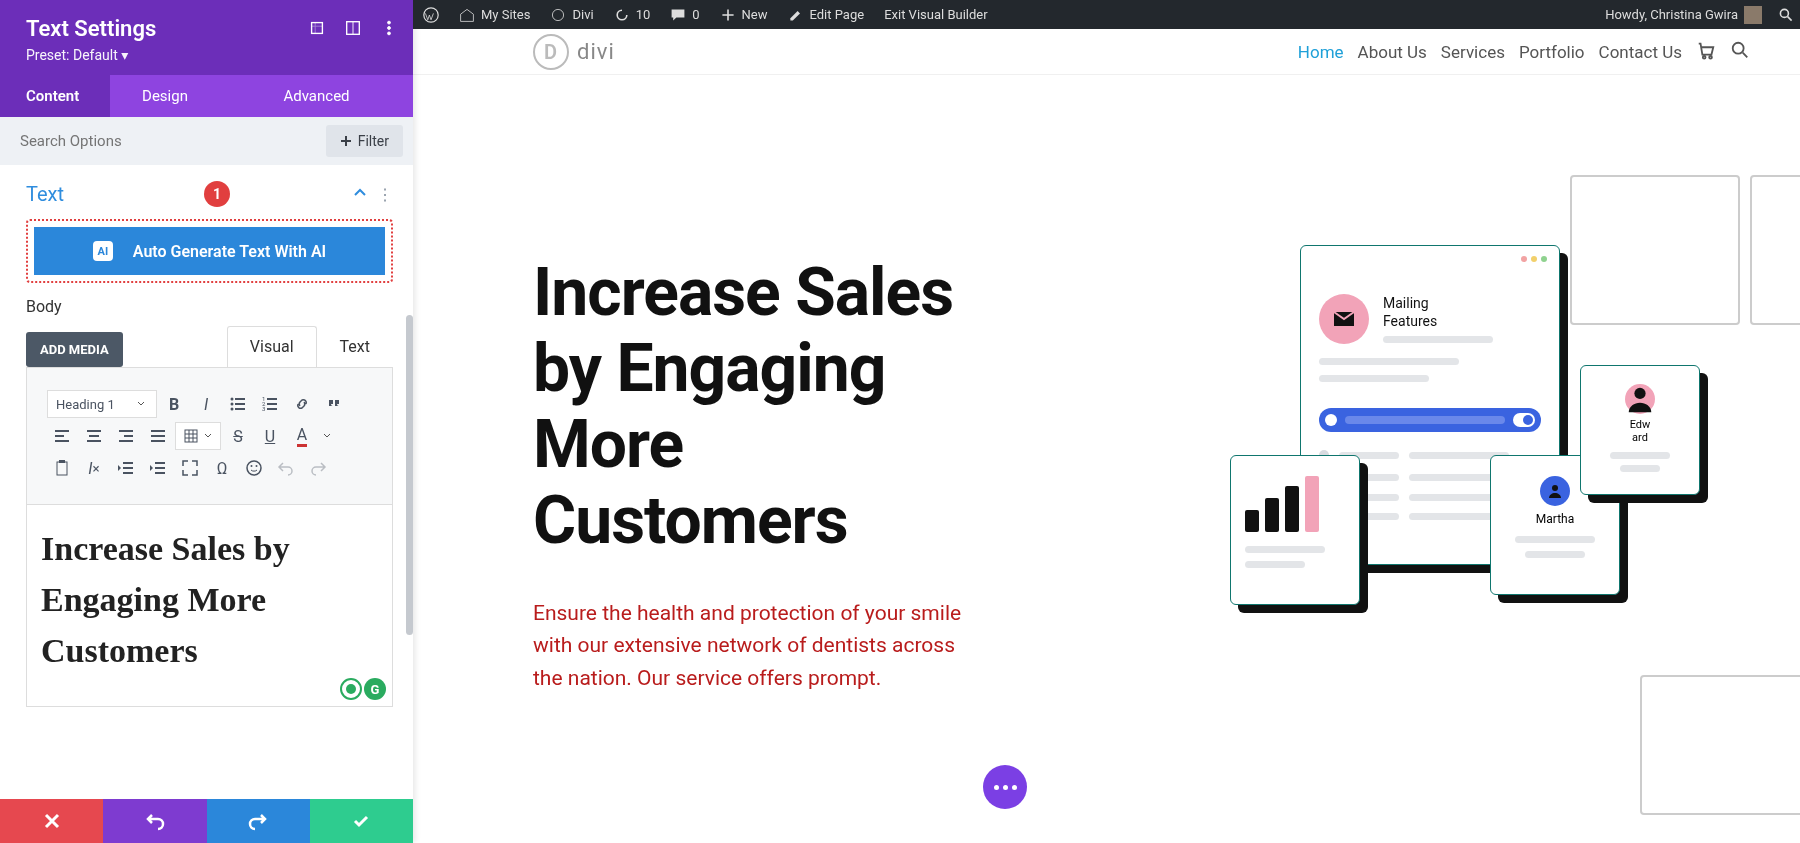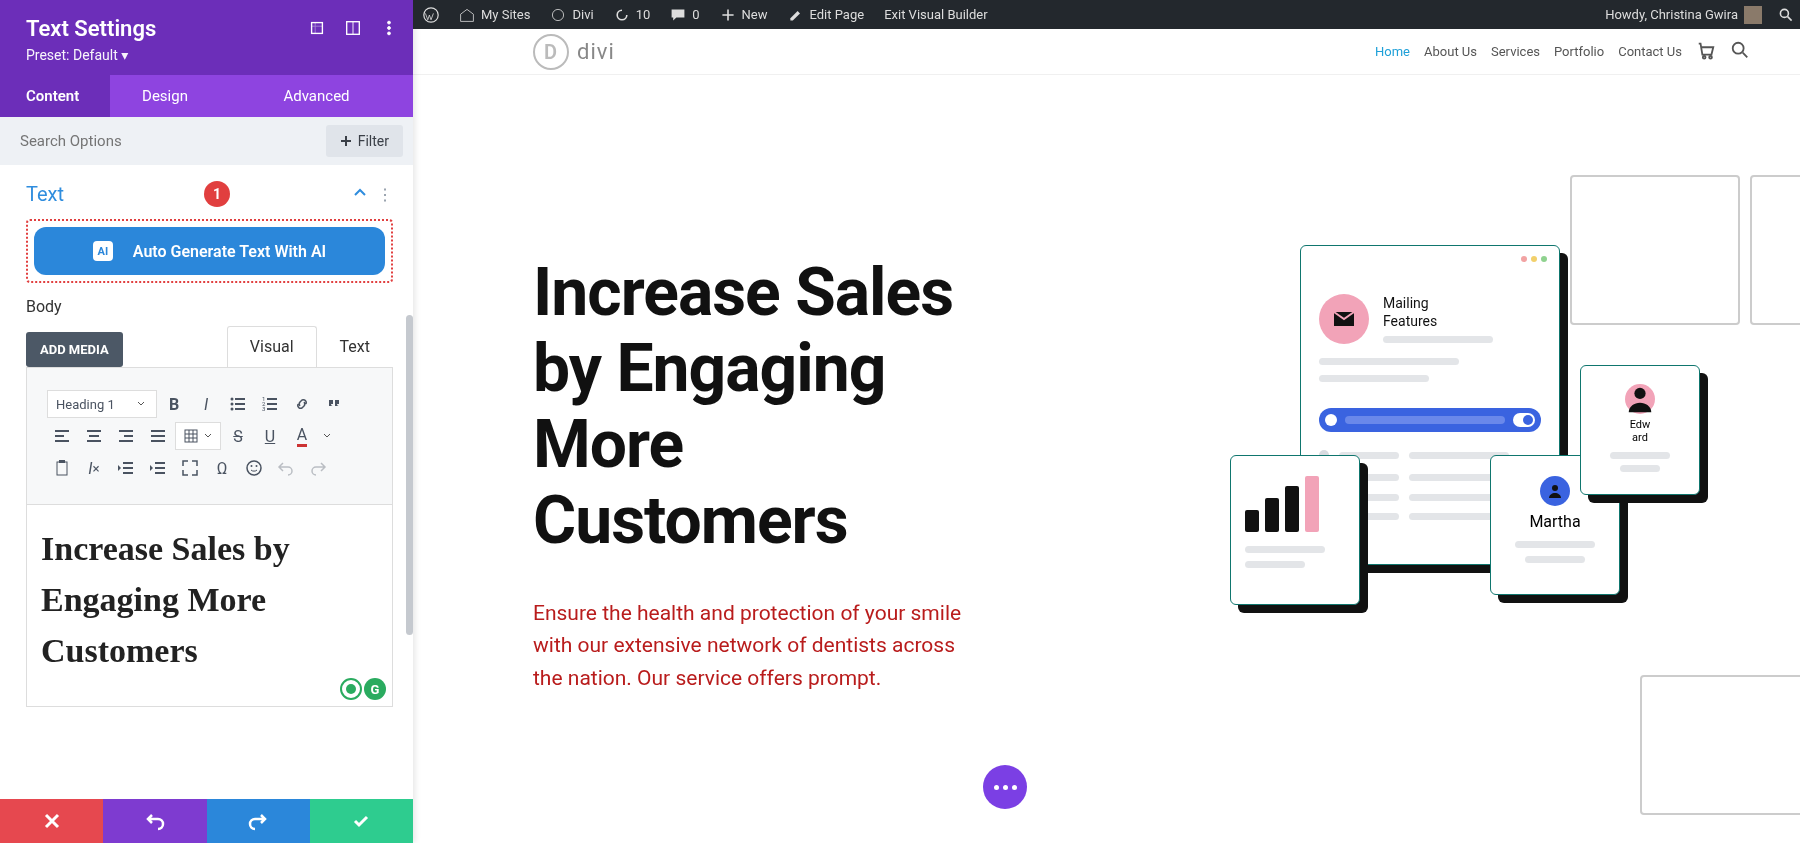--- a/index.html
+++ b/index.html
@@ -36,21 +36,21 @@
 
 .body-scroll { flex:1; overflow-y:auto; padding:16px 20px 0 26px; position:relative; }
 .section-head { display:flex; align-items:center; margin-bottom:12px; }
 .section-head .title { color:#2f8dde; font-size:20px; font-weight:400; }
 .badge { width:26px; height:26px; border-radius:50%; background:#e13f3f; color:#fff; font-weight:700; font-size:14px; display:flex; align-items:center; justify-content:center; margin-left:140px; }
 .section-head .ctr { margin-left:auto; display:flex; gap:10px; }
 .section-head .ctr span{cursor:pointer;color:#6c7b8a;}
 .section-head svg{width:14px;height:14px;fill:#2f8dde;}
 
 .ai-wrap { border:2px dotted #e13f3f; padding:6px; border-radius:4px; margin-bottom:14px; }
-.ai-btn { width:100%; background:#2b87da; color:#fff; border:none; padding:14px; font-size:16px; font-weight:600; border-radius:12px; display:flex; align-items:center; justify-content:center; gap:20px; cursor:pointer; }
+.ai-btn { width:100%; background:#2b87da; color:#fff; border:none; padding:14px; font-size:16px; font-weight:600; border-radius:0; display:flex; align-items:center; justify-content:center; gap:20px; cursor:pointer; }
 .ai-btn .ai-ic { width:20px; height:20px; background:#fff; color:#2b87da; border-radius:4px; font-size:11px; font-weight:700; display:flex; align-items:center; justify-content:center; }
 
 .body-label { font-size:16px; color:#333; margin-bottom:10px; }
 .editor-top { display:flex; align-items:flex-end; gap:0; margin-bottom:0; }
 .add-media { background:#4c5866; color:#fff; border:none; padding:10px 14px; font-size:13px; font-weight:700; cursor:pointer; border-radius:3px;}
 .ed-tabs { margin-left:auto; display:flex; }
 .ed-tab { padding:10px 22px; font-size:16px; color:#333; cursor:pointer; border:1px solid transparent; }
 .ed-tab.active { background:#fff; border:1px solid #ddd; border-bottom:none; border-radius:3px 3px 0 0;}
 .toolbar { border:1px solid #ddd; background:#f7f8f9; padding:20px; }
 .tb-row { display:flex; gap:2px; padding:2px 0; }
@@ -73,21 +73,21 @@
 .panel-foot svg{width:20px;height:20px;fill:#fff;}
 .pf-cancel{background:#e6484f;} .pf-undo{background:#7e3bd0;} .pf-redo{background:#2b87da;} .pf-save{background:#2ecc8f;}
 
 .vscroll { position:absolute; right:0; top:150px; width:7px; height:320px; background:#c5c9cf; border-radius:4px; }
 
 
 .preview { position:absolute; top:29px; left:413px; right:0; bottom:0; background:#fff; overflow:hidden; }
 .site-head { height:46px; display:flex; align-items:center; padding:0 50px 0 120px; border-bottom:1px solid #f0f0f0; }
 .logo { display:flex; align-items:center; gap:8px; color:#888; font-size:22px; letter-spacing:1px; }
 .logo .circ { width:36px; height:36px; border:2px solid #bbb; border-radius:50%; display:flex; align-items:center; justify-content:center; font-size:20px; color:#bbb; font-weight:600;}
-.nav { margin-left:auto; display:flex; gap:14px; align-items:center; font-size:13px; color:#555;}
+.nav { margin-left:auto; display:flex; gap:14px; align-items:center; font-size:17px; color:#555;}
 .nav a { cursor:pointer; }
 .nav a.active{color:#1fa0d8;}
 .nav .cart svg,.nav .srch svg{width:20px;height:20px;fill:none;stroke:#555;stroke-width:2;}
 
 .hero { display:flex; padding:60px 0 0 120px; position:relative; height:100%; }
 .hero-txt { max-width:450px; margin-top:120px;}
 .hero-txt h1 { font-size:66px; font-weight:700; line-height:1.15; color:#111; letter-spacing:-1px;}
 .hero-txt p { font-size:21px; color:#b91c1c; margin-top:38px; line-height:1.55; }
 
 .fab { position:absolute; left:570px; bottom:80px; width:44px; height:44px; border-radius:50%; background:#7b3fe4; display:flex; align-items:center; justify-content:center; gap:4px;}
@@ -116,21 +116,21 @@
 .cardA .li .dot{width:10px;height:10px;background:#d8dbe0;border-radius:50%;}
 
 .cardB{left:0;top:280px;width:130px;height:150px;padding:14px;z-index:3;}
 .cardB .bars{display:flex;align-items:flex-end;gap:6px;height:56px;margin-top:6px;}
 .cardB .bars div{width:14px;background:#111;border-radius:2px;}
 .cardB .bars div:nth-child(1){height:22px;} .cardB .bars div:nth-child(2){height:34px;} .cardB .bars div:nth-child(3){height:46px;} .cardB .bars div:nth-child(4){height:56px;background:#f2a3b8;}
 
 .cardC{left:260px;top:280px;width:130px;height:140px;padding:14px;z-index:3;text-align:center;}
 .cardC .av{width:30px;height:30px;border-radius:50%;background:#3a63e0;margin:6px auto;display:flex;align-items:center;justify-content:center;}
 .cardC .av svg{width:16px;height:16px;fill:#111;}
-.cardC .nm{font-size:16px;margin-top:4px;}
+.cardC .nm{font-size:12px;margin-top:4px;}
 
 .cardD{left:350px;top:190px;width:120px;height:130px;padding:14px;z-index:4;text-align:center;}
 .cardD .av{width:30px;height:30px;border-radius:50%;background:#f2a3b8;margin:4px auto;display:flex;align-items:center;justify-content:center;}
 .cardD .nm{font-size:11px;margin-top:4px;line-height:1.2;}
 
 .ghost{position:absolute;border:2px solid #ccc;border-radius:4px;background:#fff;}
 .g1{left:340px;top:0;width:170px;height:150px;}
 .g2{left:520px;top:0;width:80px;height:150px;}
 .g3{left:410px;top:500px;width:170px;height:140px;}
 

